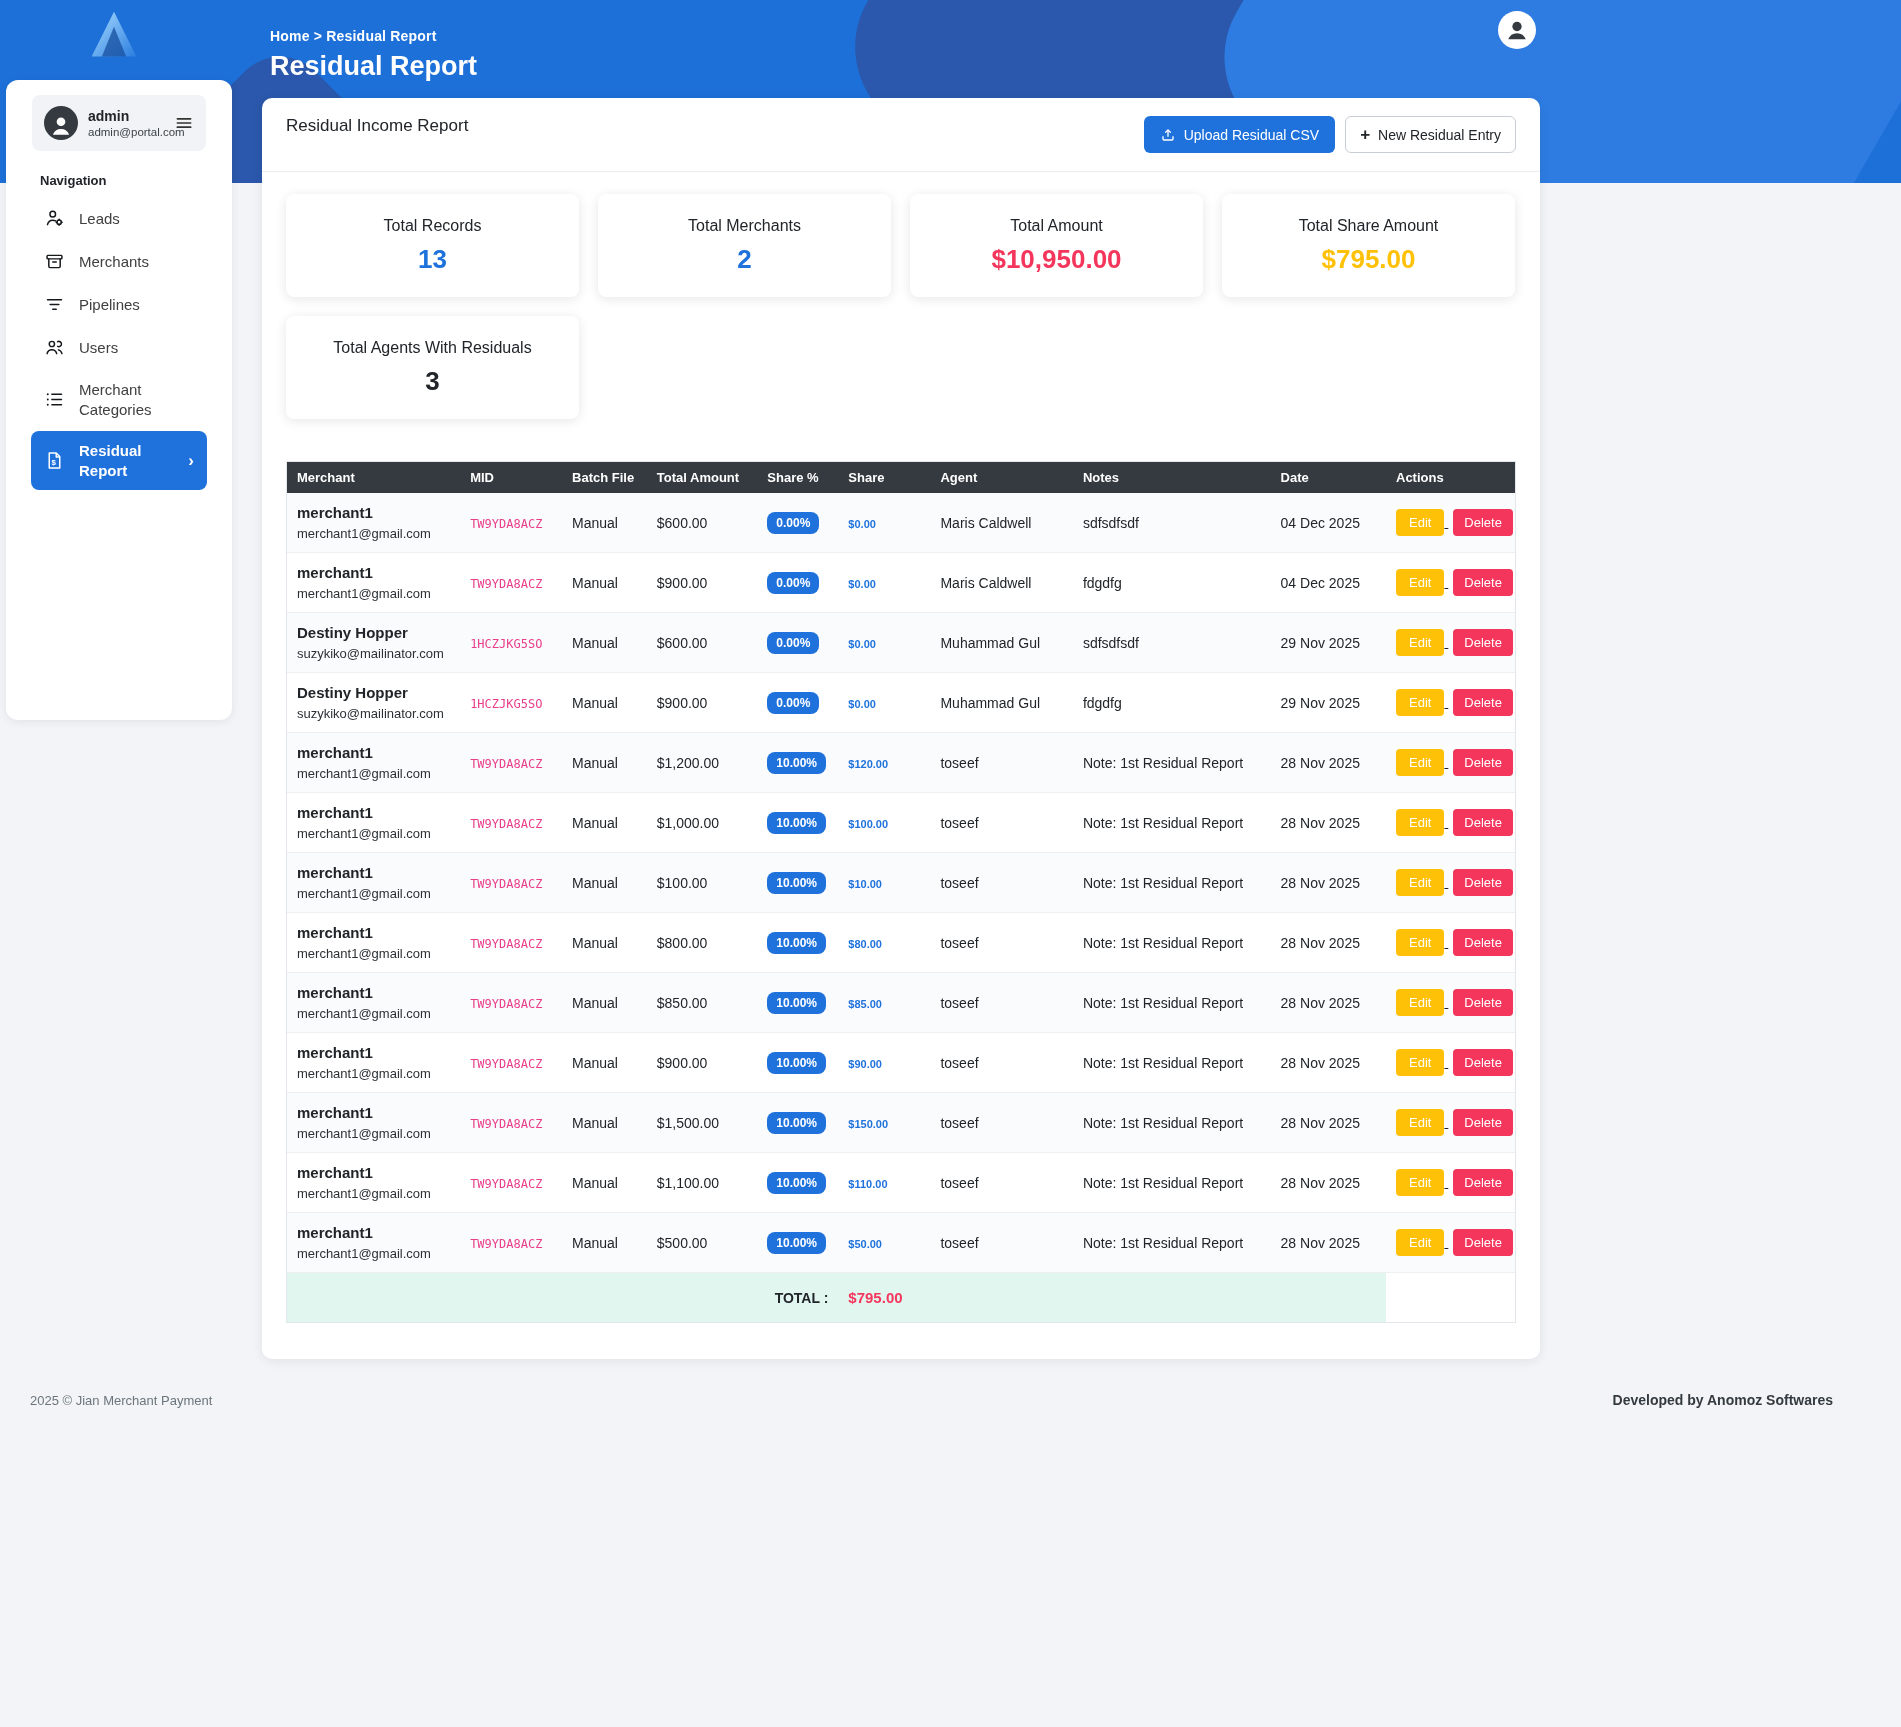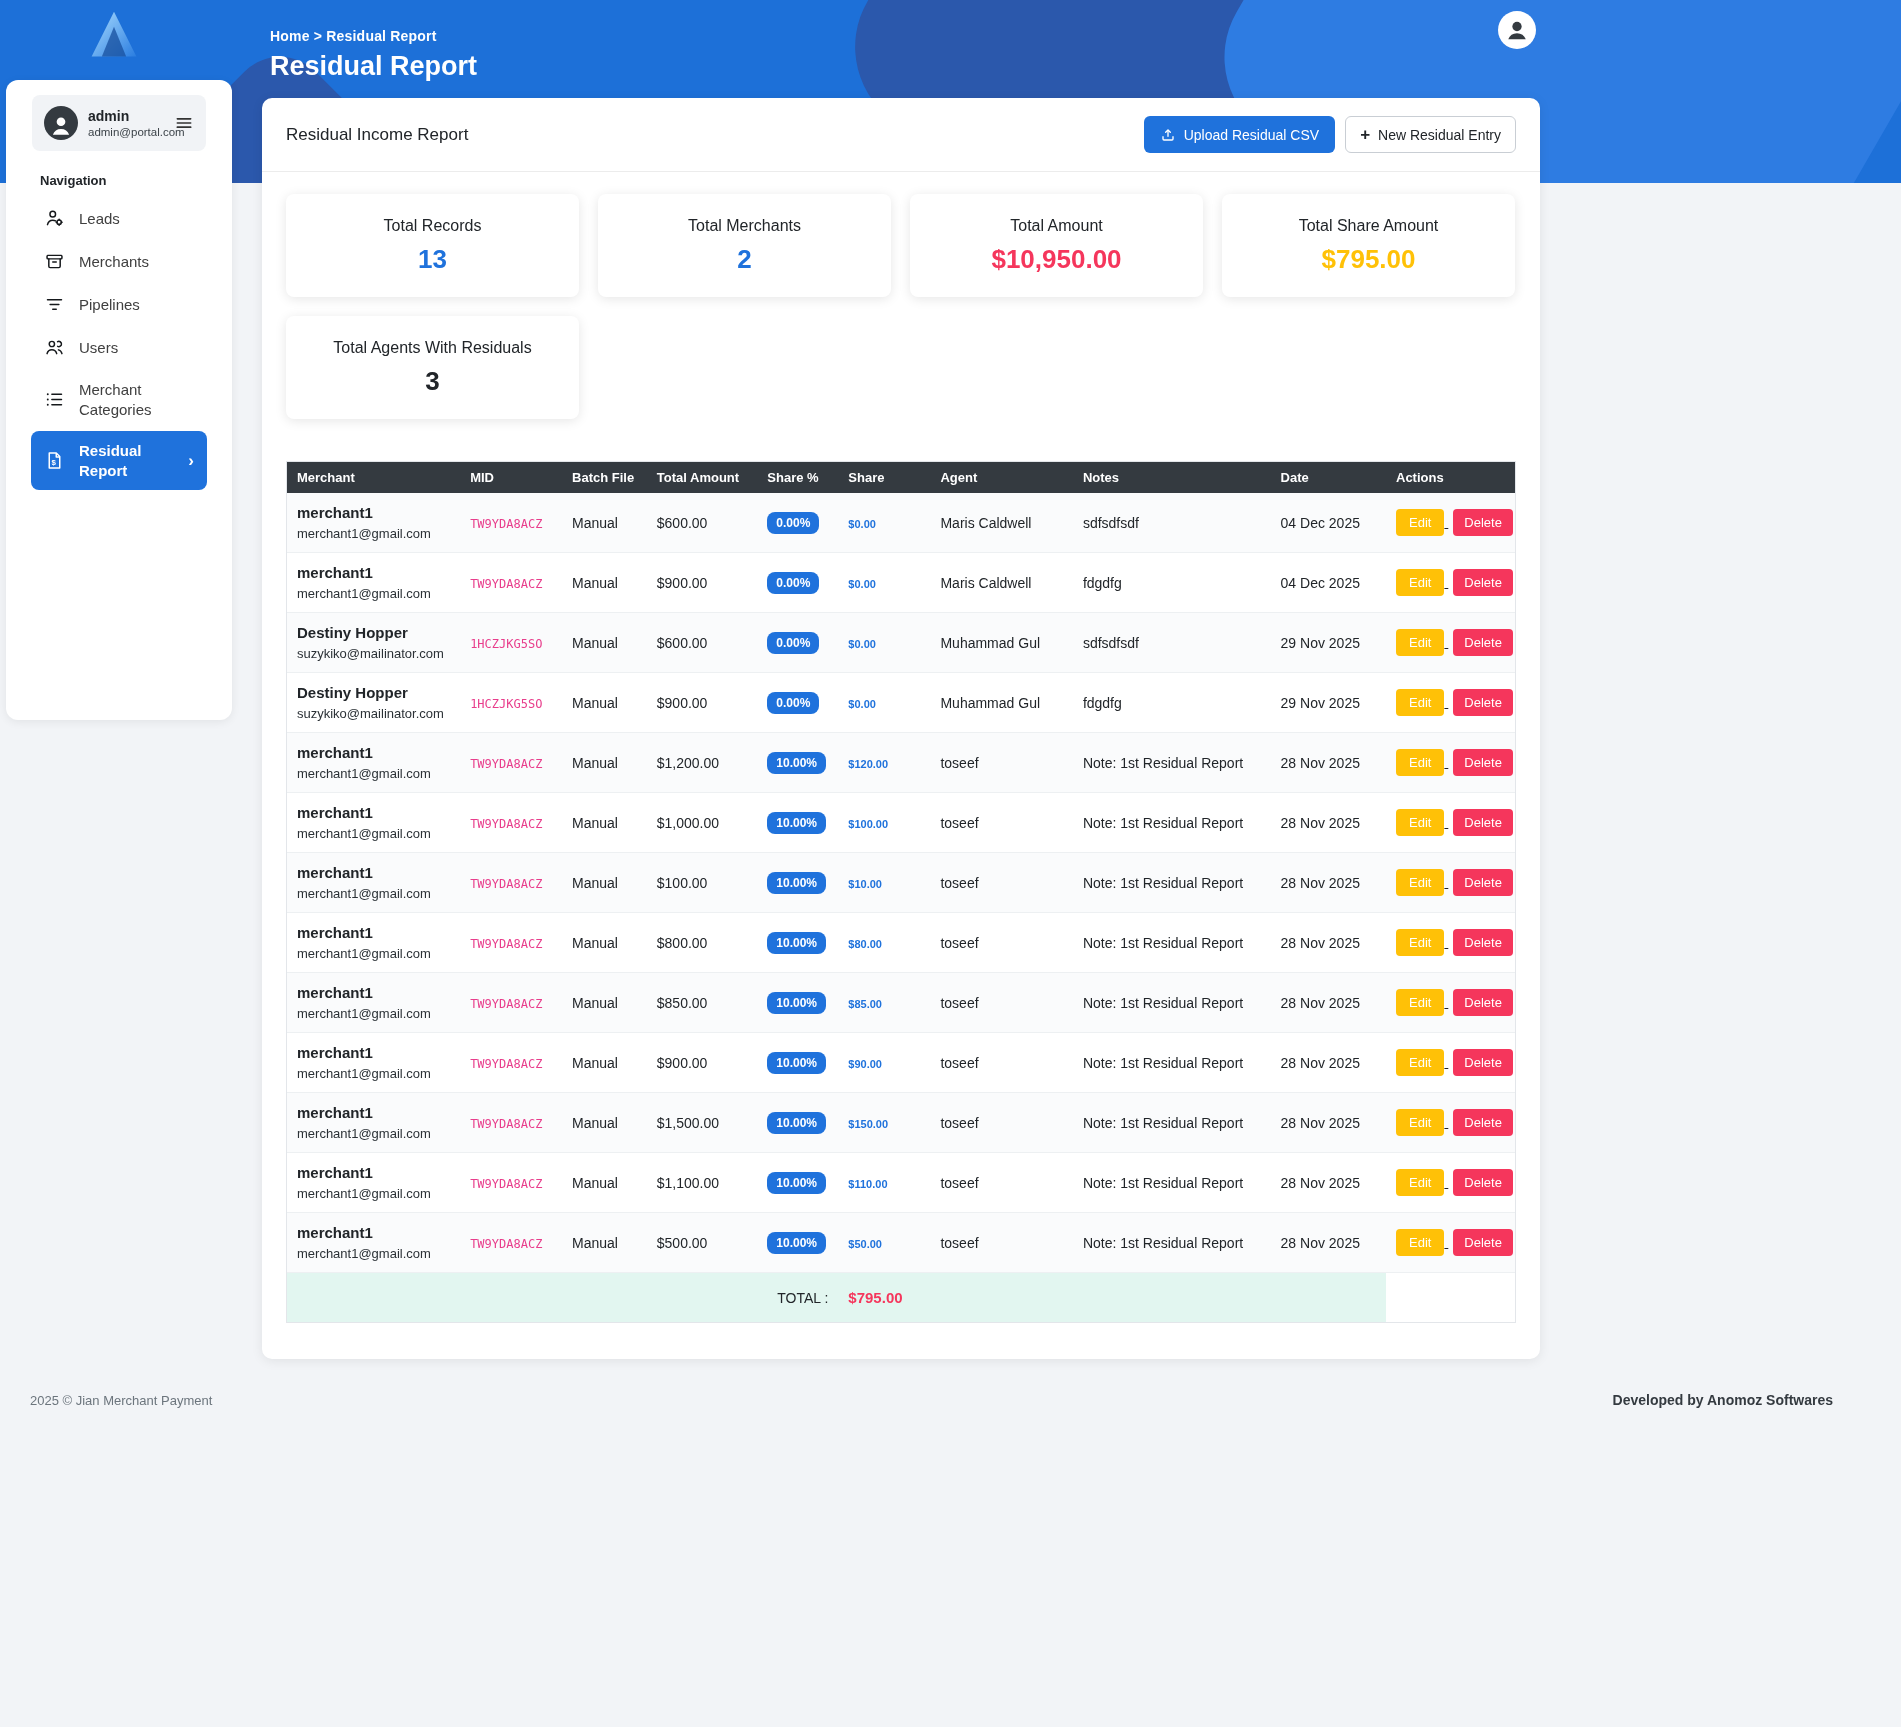--- a/index.html
+++ b/index.html
@@ -62,21 +62,21 @@
   .nav-chevron { margin-left: auto; font-size: 17px; line-height: 1; }
   .nav-lbl { line-height: 1.3; }
 
   
   .main-card {
     position: absolute; left: 262px; top: 98px; width: 1278px;
     background: #fff; border-radius: 10px; box-shadow: 0 2px 12px rgba(0,0,0,.08);
     z-index: 2; padding-bottom: 36px;
   }
   .card-head {
-    display: flex; align-items: center; justify-content: space-between;
+    display: flex; justify-content: space-between;
     padding: 18px 24px; border-bottom: 1px solid #ececec;
   }
   .card-title { font-size: 17px; font-weight: 500; color: #212529; }
   .head-actions { display: flex; gap: 10px; }
   .btn-upload {
     display: inline-flex; align-items: center; gap: 8px;
     background: #1f72dc; color: #fff; border: none; border-radius: 6px;
     font-family: inherit; font-size: 14px; padding: 9px 16px; cursor: pointer;
   }
   .btn-new {
@@ -120,21 +120,21 @@
   .btn-edit {
     background: #ffc107; color: #fff; border: none; border-radius: 4px;
     font-family: inherit; font-size: 13px; padding: 6px 13px; cursor: pointer;
   }
   .btn-delete {
     background: #f5365c; color: #fff; border: none; border-radius: 4px;
     font-family: inherit; font-size: 13px; padding: 6px 11px; margin-left: 5px; cursor: pointer;
   }
   tfoot td { padding: 16px 10px; }
   .mint { background: #e2f6f0; }
-  .total-label { text-align: right; font-weight: normal; font-size: 14px; color: #212529; white-space: nowrap; }
+  .total-label { text-align: right; font-weight: bold; font-size: 14px; color: #212529; white-space: nowrap; }
   .total-value { color: #f5365c; font-weight: bold; font-size: 15px; }
 
   
   .page-footer {
     position: absolute; left: 30px; top: 1392px; width: 1803px;
     display: flex; align-items: flex-end; justify-content: space-between; z-index: 0;
   }
   .footer-left { font-size: 13px; color: #6c757d; }
   .footer-right { font-size: 14px; font-weight: bold; color: #343a40; }
 </style>

